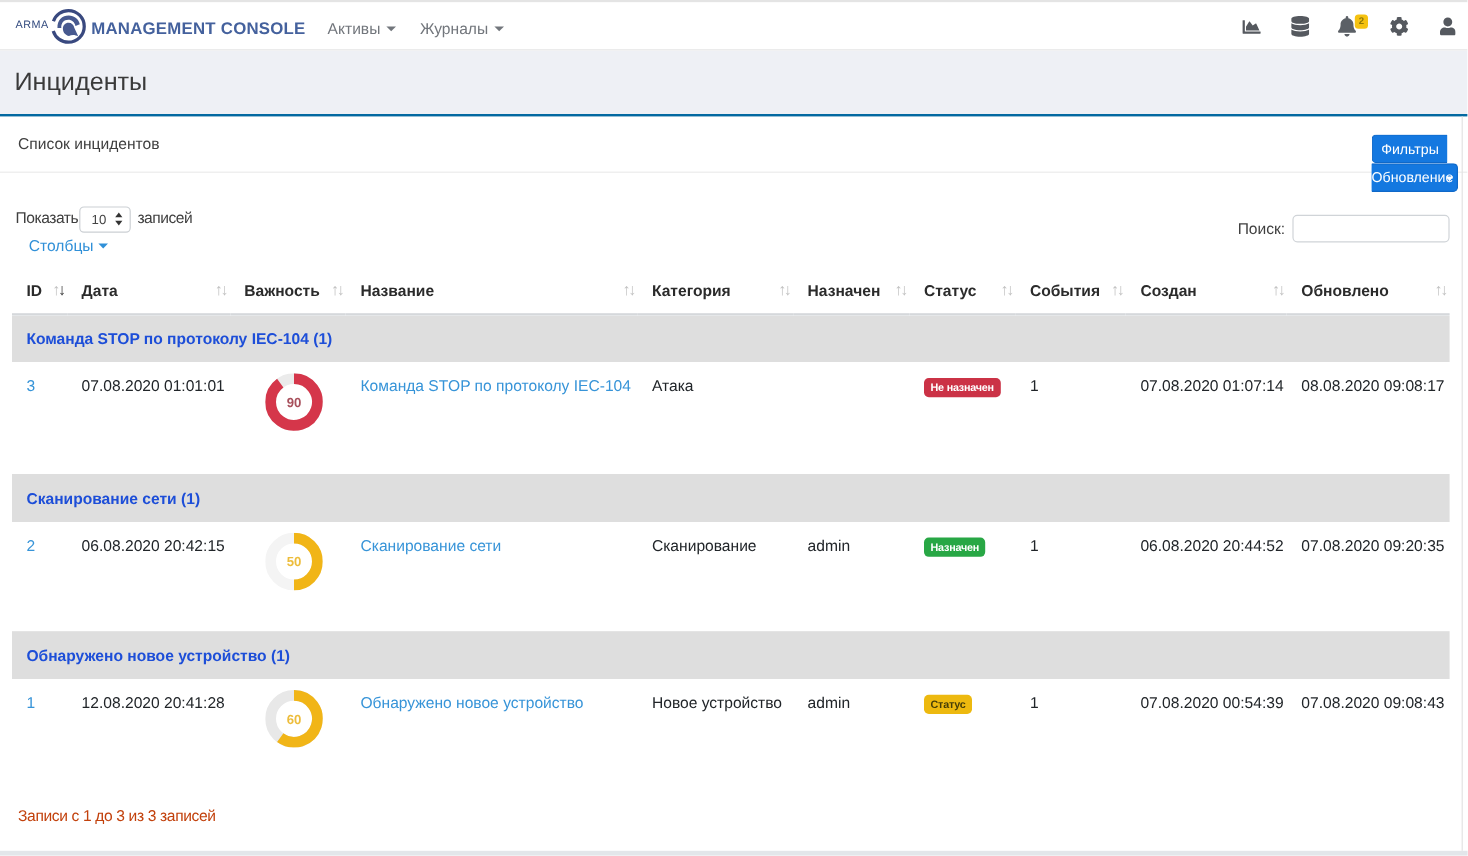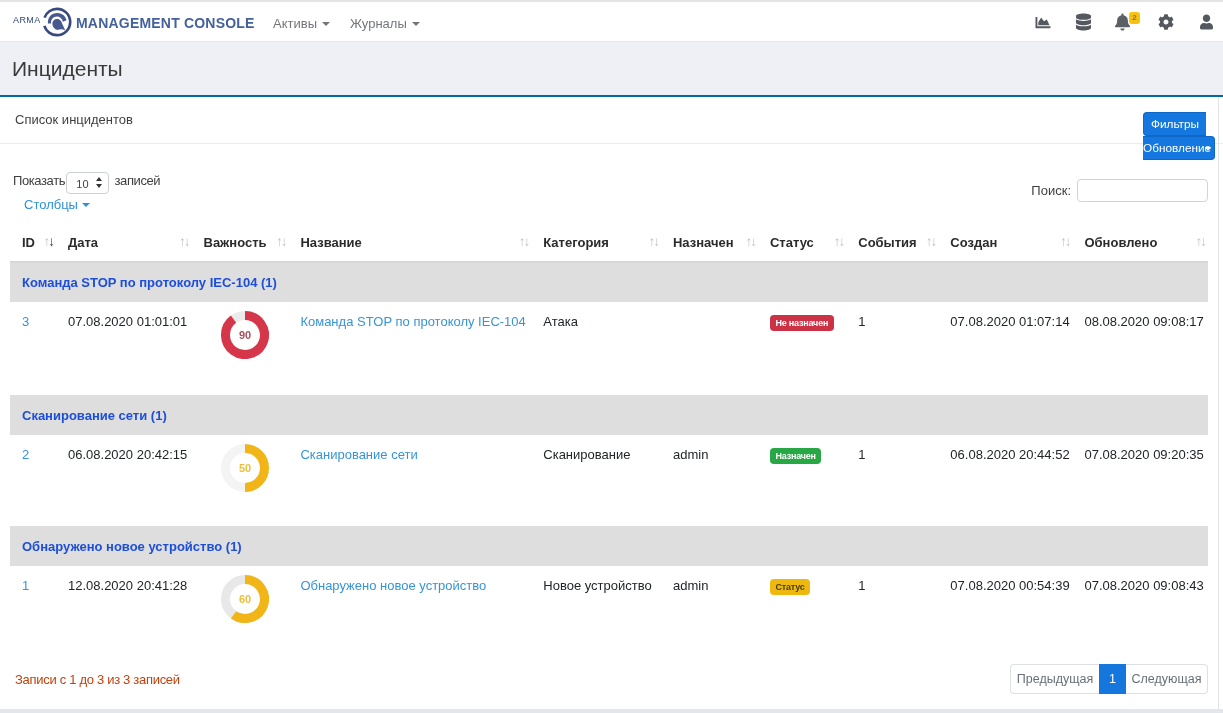--- a/index.html
+++ b/index.html
@@ -212,20 +212,15 @@
       <td>admin</td>
       <td><span class="badge b-yellow">Статус</span></td>
       <td>1</td>
       <td>07.08.2020 00:54:39</td>
       <td>07.08.2020 09:08:43</td>
     </tr>
   </tbody>
 </table>
 <div class="tfoot">
   <span class="recinfo">Записи с 1 до 3 из 3 записей</span>
-  <div class="pag">
-    <span class="pi p1">Предыдущая</span>
-    <span class="pi act">1</span>
-    <span class="pi p3">Следующая</span>
-  </div>
 </div>
 <div class="bottomstrip"></div>
 <div style="position:absolute; left:1218px; top:97px; width:1px; height:612px; background:#e3e3e3;"></div>
 
 </body></html>

